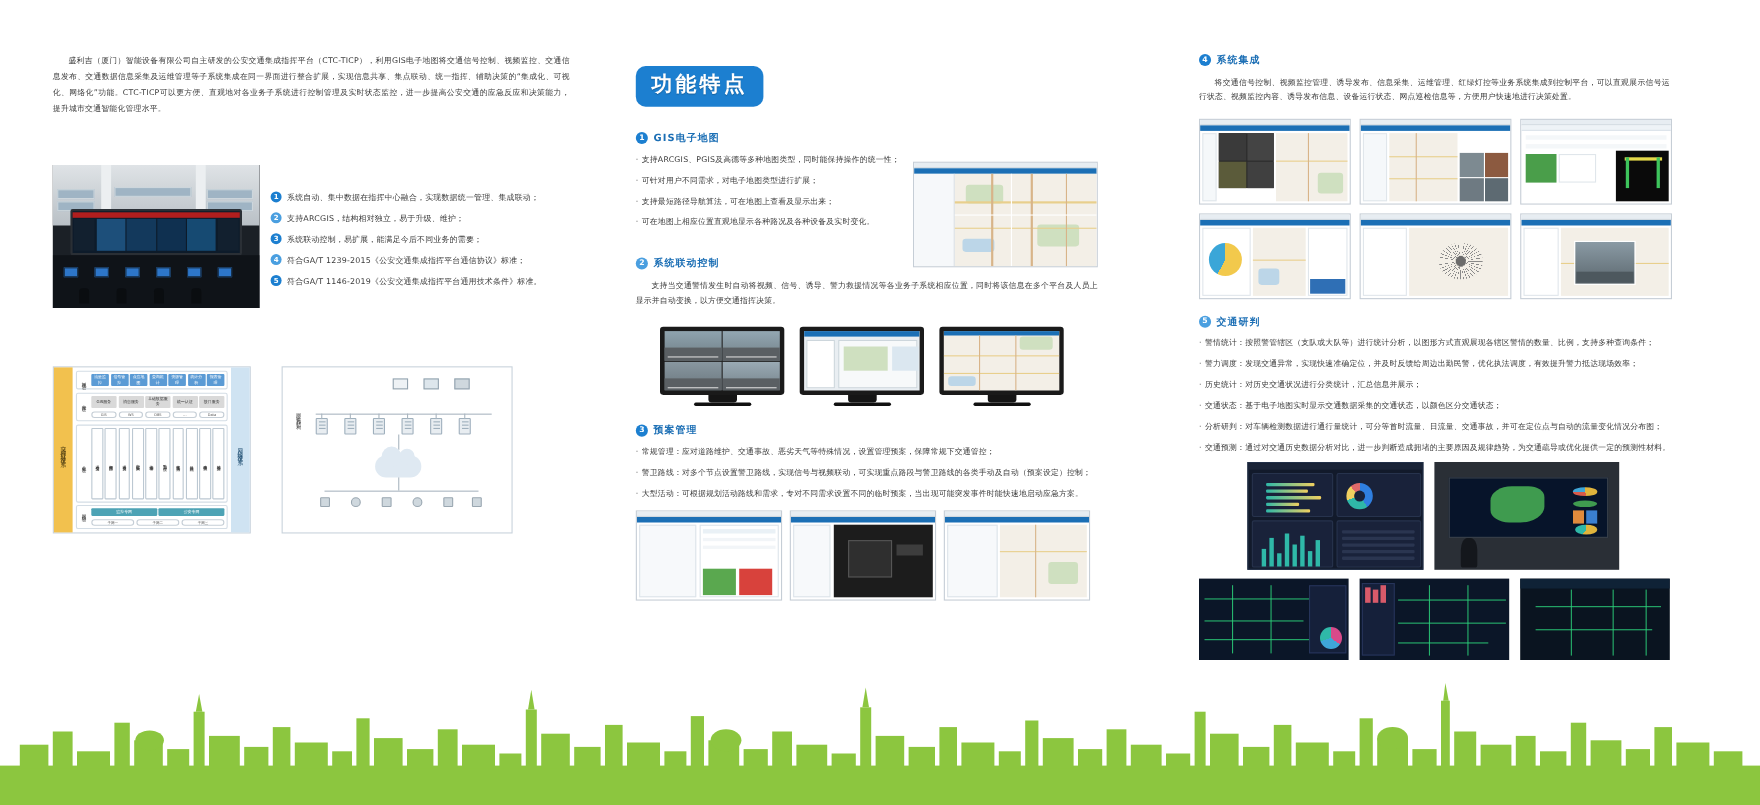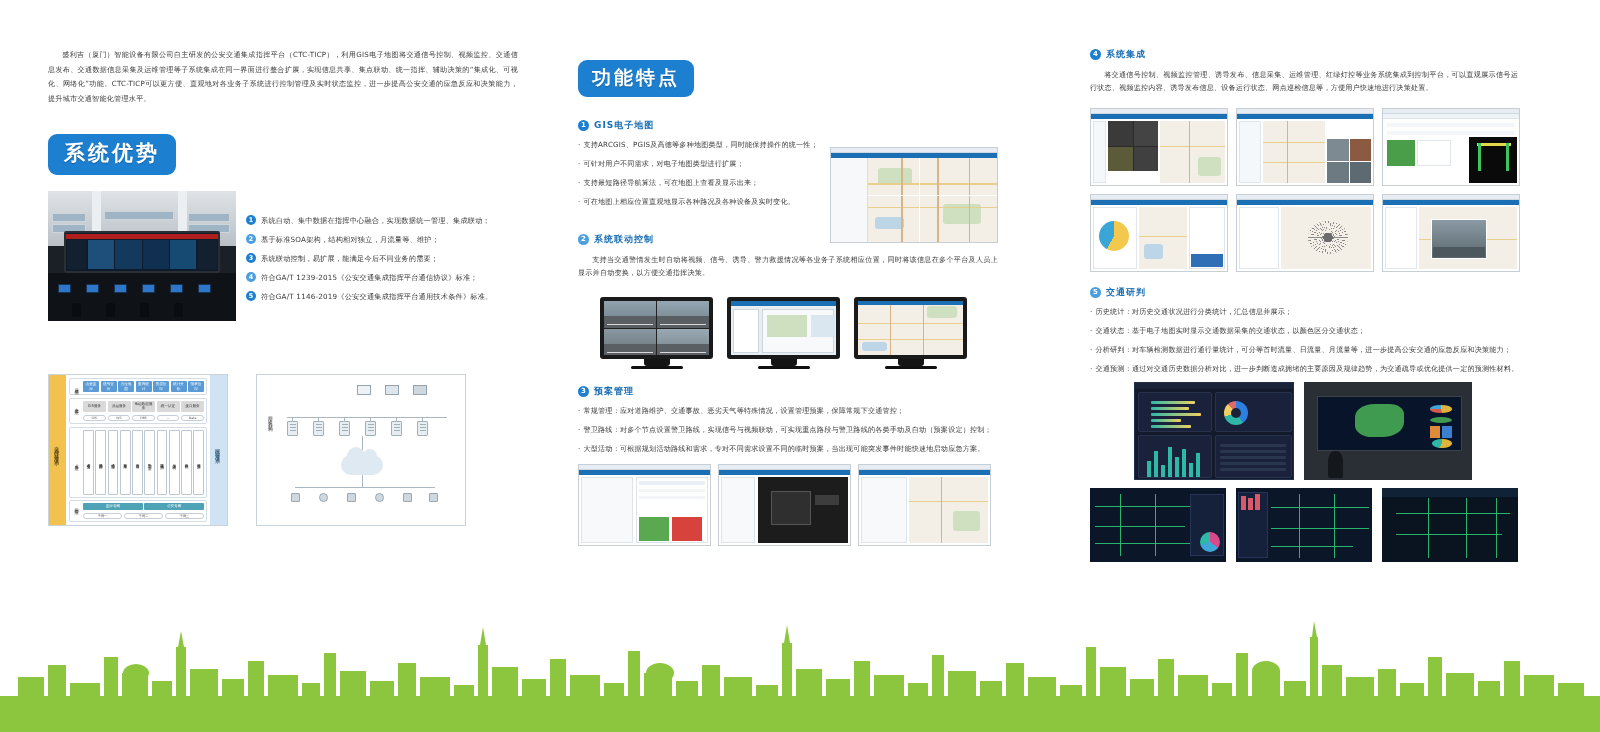--- a/index.html
+++ b/index.html
@@ -146,21 +146,20 @@
 </head>
 <body>
 
 <div id="page">
 
   <div class="col-left">
 
     <div class="body-par">盛利吉（厦门）智能设备有限公司自主研发的公安交通集成指挥平台（CTC-TICP），利用GIS电子地图将交通信号控制、视频监控、交通信息发布、交通数据信息采集及运维管理等子系统集成在同一界面进行整合扩展，实现信息共享、集点联动、统一指挥、辅助决策的“集成化、可视化、网络化”功能。CTC-TICP可以更方便、直观地对各业务子系统进行控制管理及实时状态监控，进一步提高公安交通的应急反应和决策能力，提升城市交通智能化管理水平。</div>
 
     <div style="height:28px"></div>
-    <span class="sec-pill">系统优势</span>
 
     <div style="position:relative; margin-top:16px; height:145px;">
 
       <div class="photo-cc">
         <div class="cc-ceiling"></div>
         <div class="cc-pillar" style="left:44px;"></div>
         <div class="cc-pillar" style="left:130px;"></div>
         <div class="cc-win" style="left:4px;  top:22px; width:34px;"></div>
         <div class="cc-win" style="left:56px; top:20px; width:70px;"></div>
         <div class="cc-win" style="left:140px;top:22px; width:42px;"></div>
@@ -190,21 +189,21 @@
         <div class="cc-chair" style="left:126px;bottom:4px;"></div>
       </div>
 
       <div style="position:absolute; left:198px; top:24px; width:272px;">
         <div class="li-row">
           <span class="num">1</span>
           <span class="txt">系统自动、集中数据在指挥中心融合，实现数据统一管理、集成联动；</span>
         </div>
         <div class="li-row">
           <span class="num lt">2</span>
-          <span class="txt">基于标准SOA架构，结构相对独立，月流量等、维护；</span>
+          <span class="txt">支持ARCGIS，结构相对独立，易于升级、维护；</span>
         </div>
         <div class="li-row">
           <span class="num">3</span>
           <span class="txt">系统联动控制，易扩展，能满足今后不同业务的需要；</span>
         </div>
         <div class="li-row">
           <span class="num lt">4</span>
           <span class="txt">符合GA/T 1239-2015《公安交通集成指挥平台通信协议》标准；</span>
         </div>
         <div class="li-row">
@@ -547,23 +546,25 @@
         <div style="position:absolute;left:48px;top:24px;width:56px;height:40px;background:linear-gradient(#8a9aa4,#5c686f);border:1px solid #fff;"></div>
         <div style="position:absolute;left:50px;top:52px;width:52px;height:10px;background:#4d585e;"></div>
       </div>
     </div>
 
     <div class="sub-head" style="margin-top:14px;">
       <span class="num big lt">5</span>
       <span class="h">交通研判</span>
     </div>
     <div>
+      <div class="dot-li">警情统计：按照警管辖区（支队或大队等）进行统计分析，以图形方式直观展现各辖区警情的数量、比例，支持多种查询条件；</div>
+      <div class="dot-li">警力调度：发现交通异常，实现快速准确定位，并及时反馈给周边出勤民警，优化执法调度，有效提升警力抵达现场效率；</div>
       <div class="dot-li">历史统计：对历史交通状况进行分类统计，汇总信息并展示；</div>
       <div class="dot-li">交通状态：基于电子地图实时显示交通数据采集的交通状态，以颜色区分交通状态；</div>
-      <div class="dot-li">分析研判：对车辆检测数据进行通行量统计，可分等首时流量、日流量、月流量等，进一步提高公安交通的应急反应和决策能力；</div>
+      <div class="dot-li">分析研判：对车辆检测数据进行通行量统计，可分等首时流量、日流量、交通事故，并可在定位点与自动的流量变化情况分布图；</div>
       <div class="dot-li">交通预测：通过对交通历史数据分析对比，进一步判断造成拥堵的主要原因及规律趋势，为交通疏导或优化提供一定的预测性材料。</div>
     </div>
 
     <div style="display:flex; gap:10px; margin-top:8px; padding-left:44px;">
       <div class="dash" style="width:160px; height:98px;">
         <div class="dtop"></div>
         <div class="dcard" style="left:3px; top:9px; width:74px; height:40px;">
           <div class="bar-h" style="left:12px; top:8px;  width:44px;"></div>
           <div class="bar-h" style="left:12px; top:14px; width:38px;"></div>
           <div class="bar-h" style="left:12px; top:20px; width:50px;"></div>

